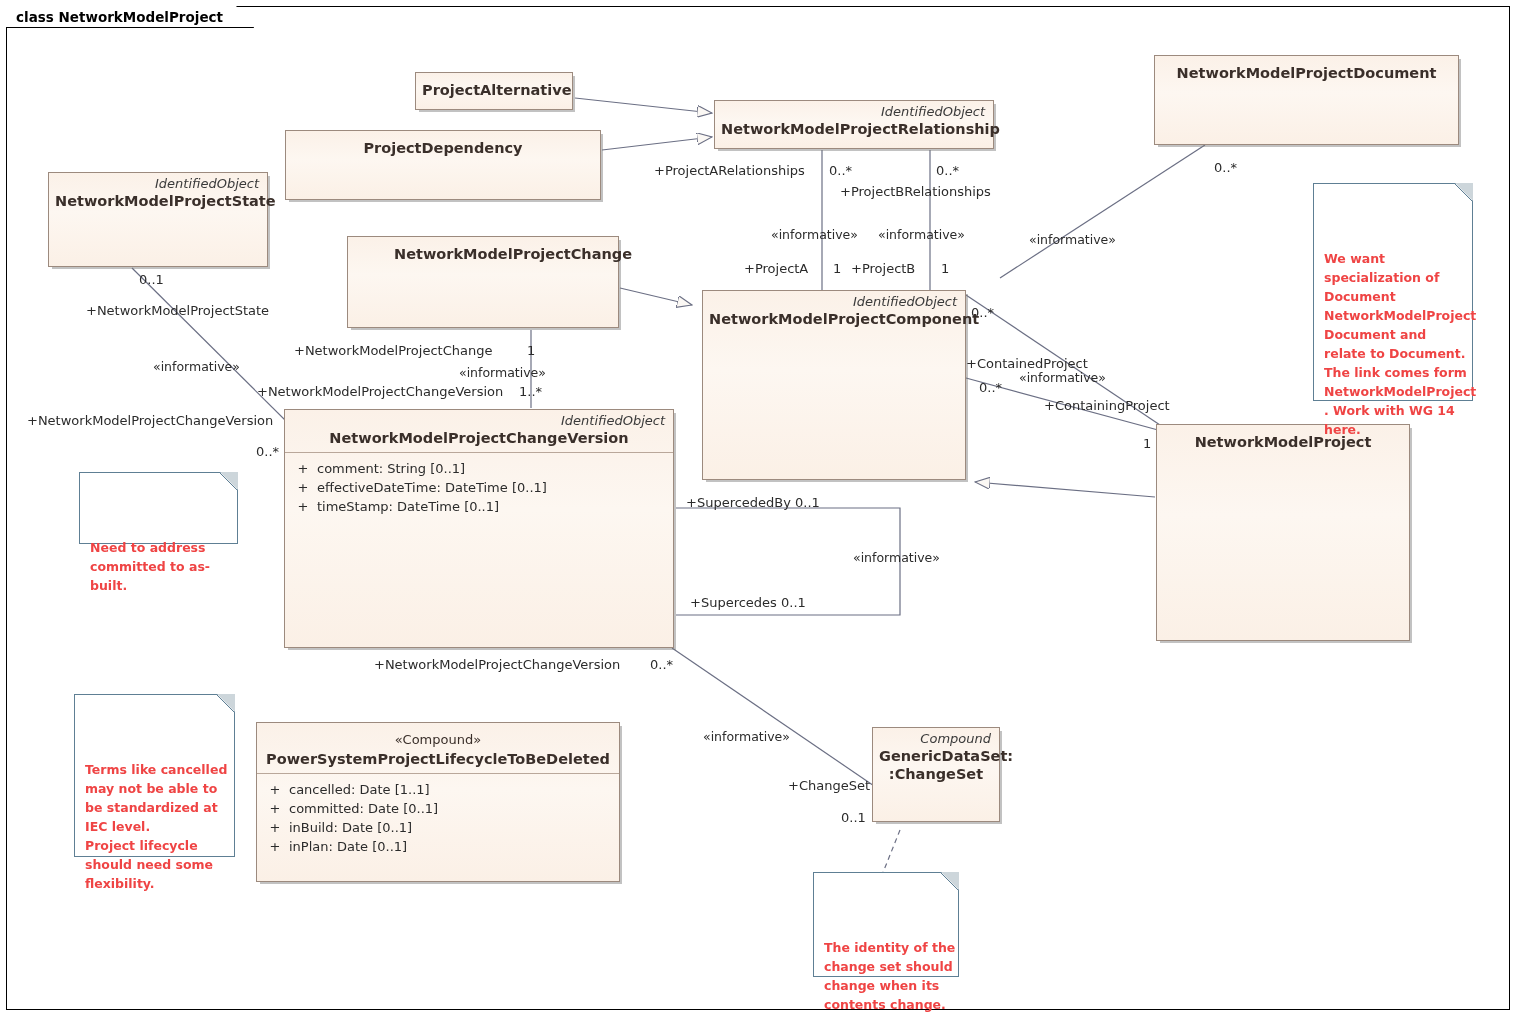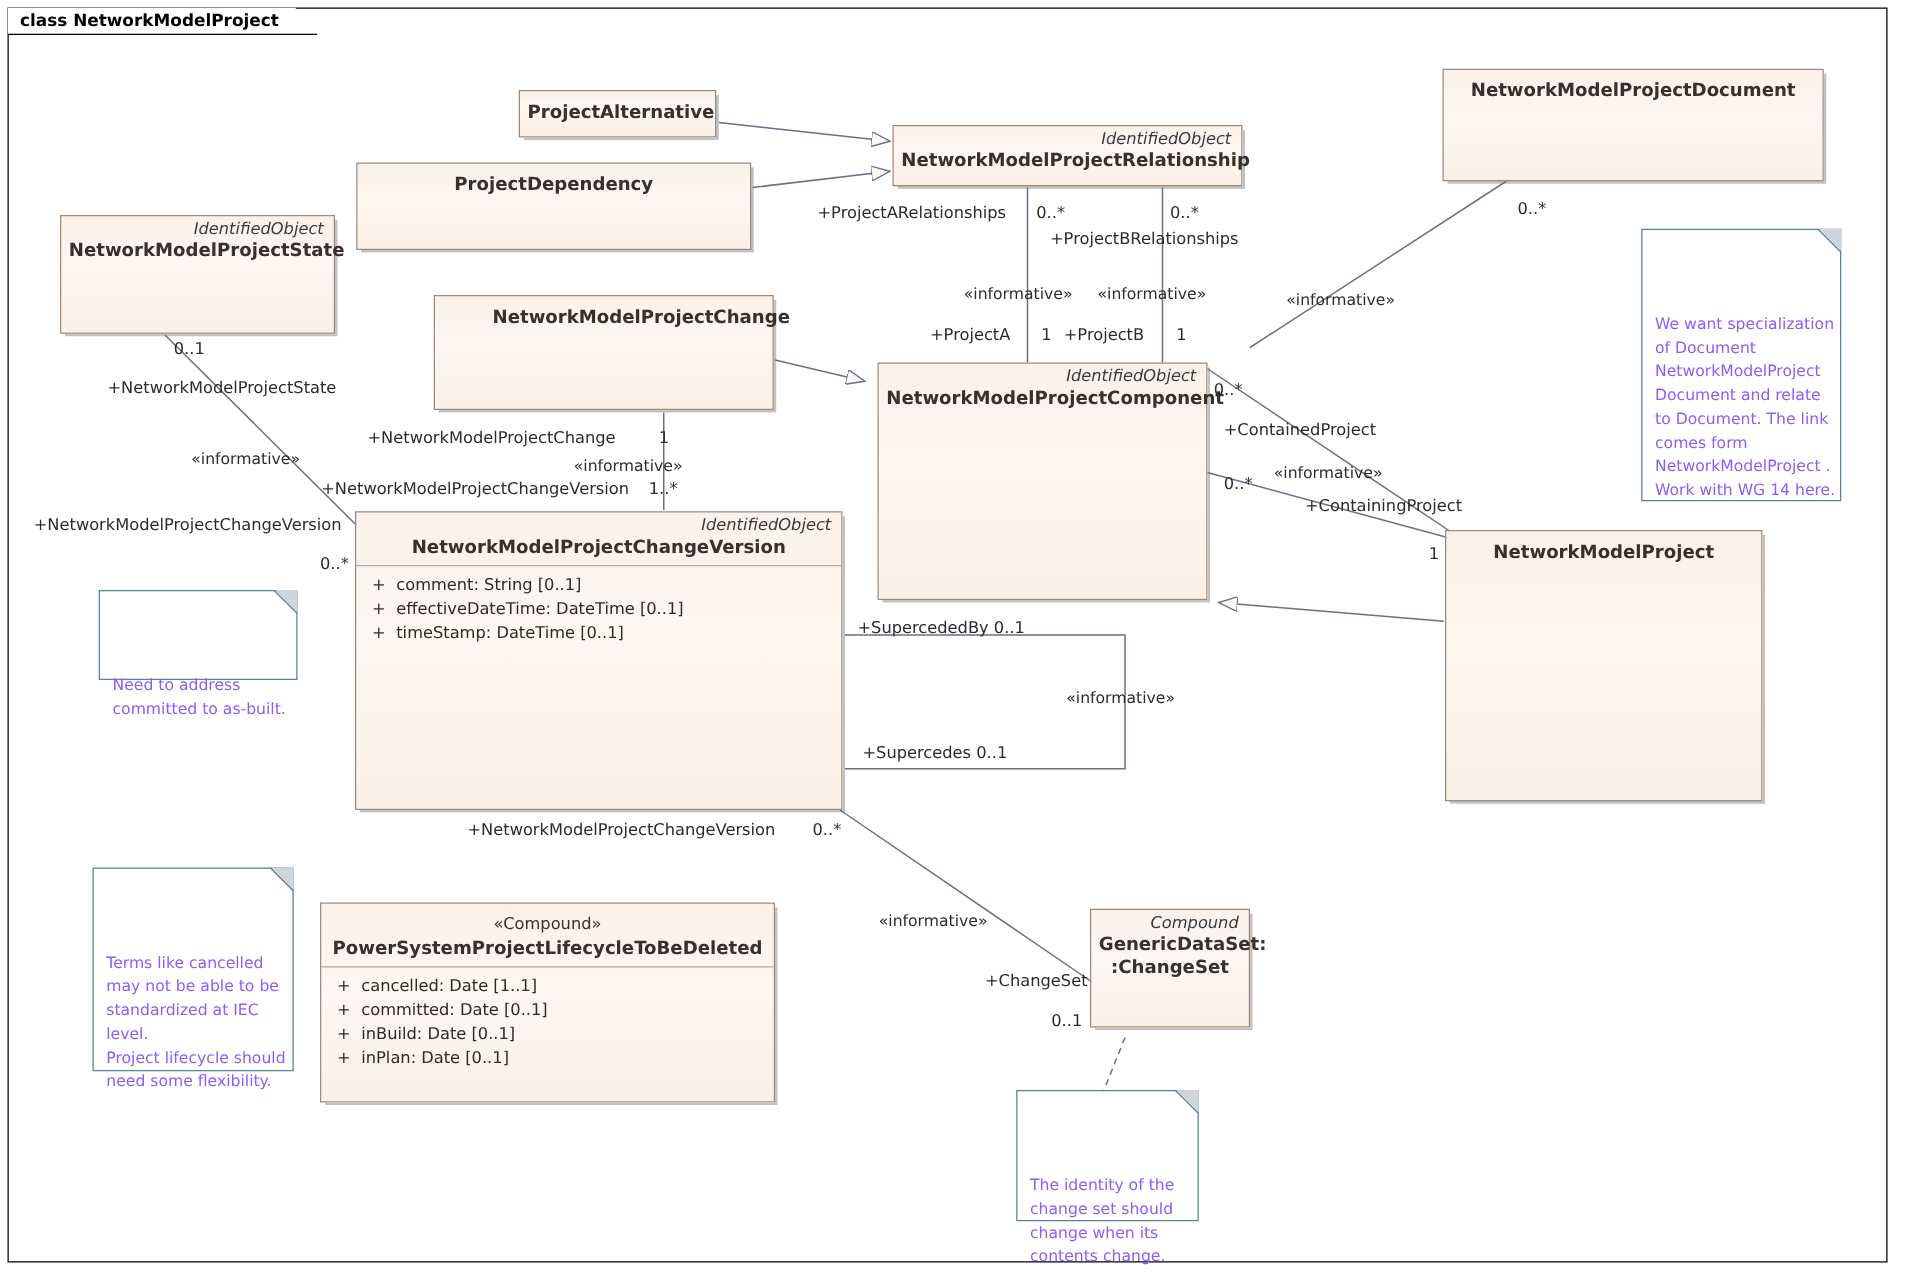--- a/index.html
+++ b/index.html
@@ -105,24 +105,25 @@
   .attr .sig {
     flex: 1;
   }
   
   .note {
     position: absolute;
     box-sizing: border-box;
     border: 1px solid #5e7f94;
     background: #ffffff;
     font-size: 12.5px;
-    color: #8b5cf6;
+    color: #ef4444;
     line-height: 19px;
     padding: 8px 0 6px 10px;
     white-space: pre-line;
+    font-weight: bold;
   }
   .note .fold {
     position: absolute;
     right: -1px;
     top: -1px;
     width: 0;
     height: 0;
     border-left: 18px solid transparent;
     border-top: 18px solid #cdd6db;
   }
@@ -322,21 +323,21 @@
 
   <div class="lbl" style="left:744px; top:261px;">+ProjectA</div>
   <div class="lbl mult" style="left:833px; top:261px;">1</div>
   <div class="lbl" style="left:851px; top:261px;">+ProjectB</div>
   <div class="lbl mult" style="left:941px; top:261px;">1</div>
 
   <div class="lbl mult" style="left:1214px; top:160px;">0..*</div>
   <div class="lbl stereo" style="left:1029px; top:232px;">«informative»</div>
 
   <div class="lbl mult" style="left:971px; top:305px;">0..*</div>
-  <div class="lbl" style="left:966px; top:337px;padding-left:13px;">+ContainedProject</div>
+  <div class="lbl" style="left:966px; top:356px;">+ContainedProject</div>
   <div class="lbl mult" style="left:979px; top:380px;">0..*</div>
   <div class="lbl stereo" style="left:1019px; top:370px;">«informative»</div>
   <div class="lbl" style="left:1044px; top:398px;">+ContainingProject</div>
   <div class="lbl mult" style="left:1143px; top:436px;">1</div>
 
   <div class="lbl mult" style="left:139px; top:272px;">0..1</div>
   <div class="lbl" style="left:86px; top:303px;">+NetworkModelProjectState</div>
   <div class="lbl stereo" style="left:153px; top:359px;">«informative»</div>
   <div class="lbl" style="left:27px; top:413px;">+NetworkModelProjectChangeVersion</div>
   <div class="lbl mult" style="left:256px; top:444px;">0..*</div>

